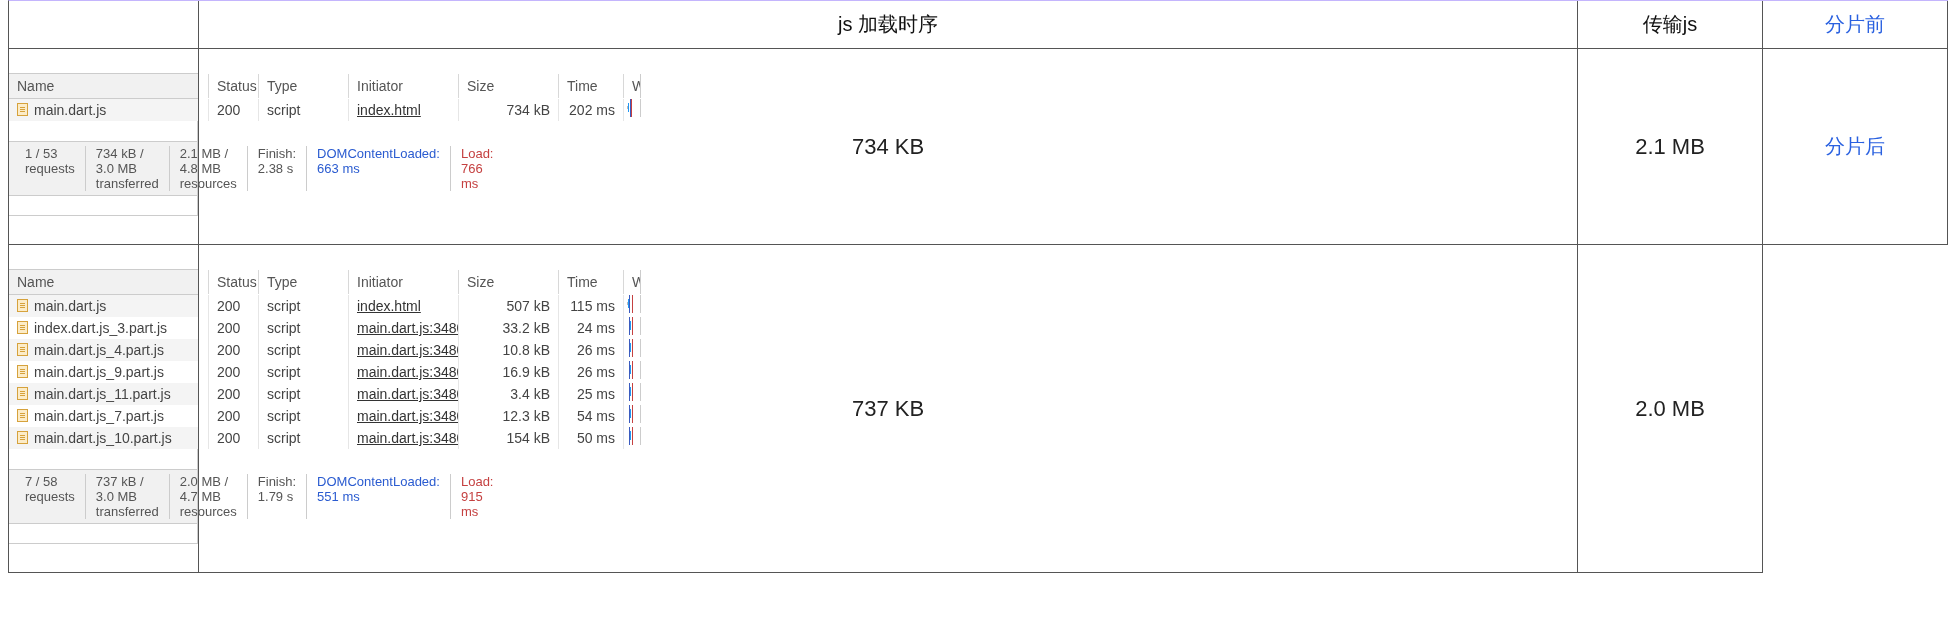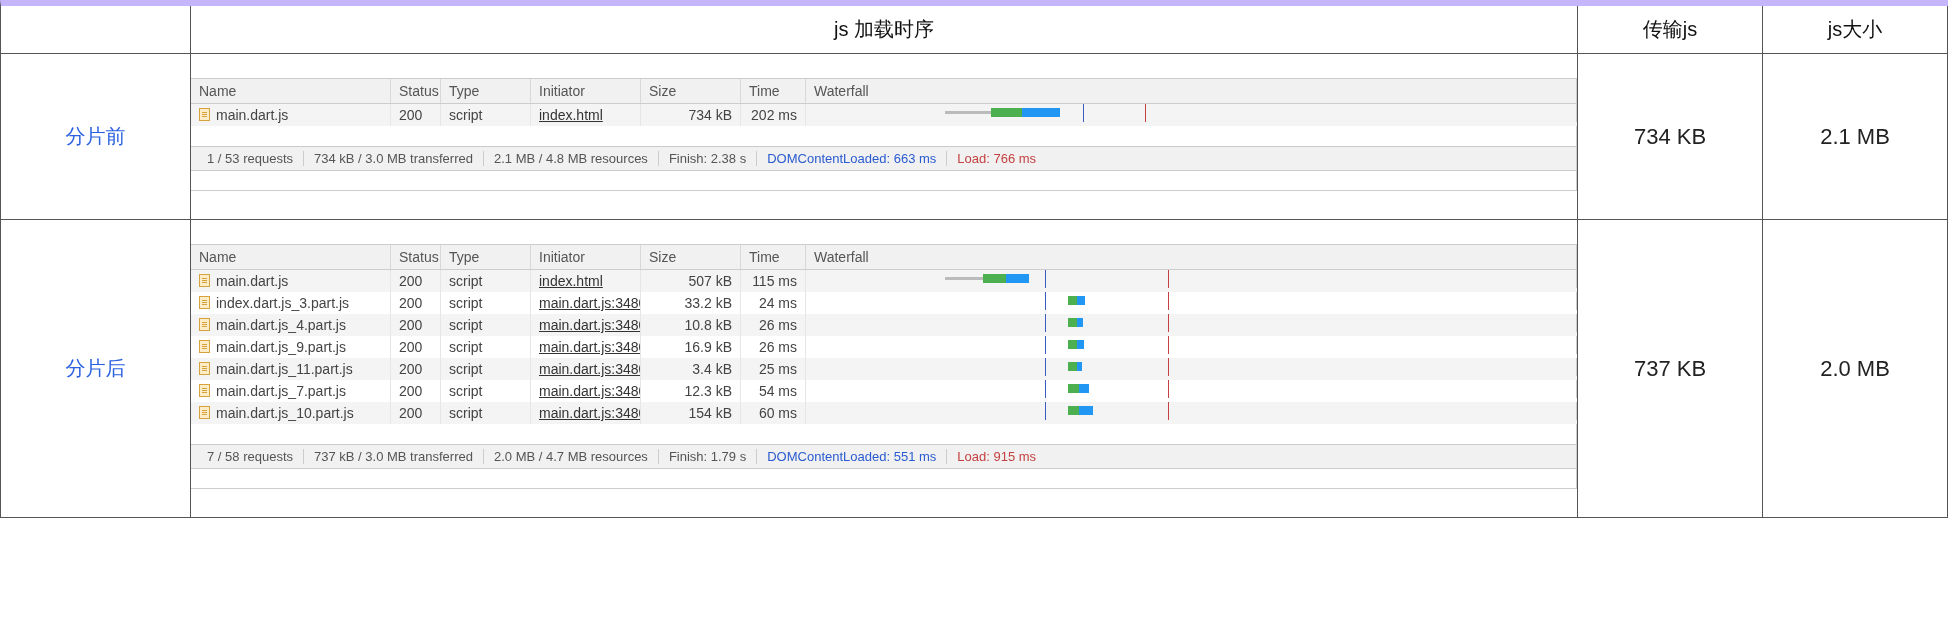--- a/index.html
+++ b/index.html
@@ -1,22 +1,23 @@
 <!DOCTYPE html>
 <html><head>
 <meta charset="utf-8">
 <style>
   * { box-sizing: border-box; margin: 0; padding: 0; }
   body { font-family: -apple-system, BlinkMacSystemFont, "Segoe UI", Arial, sans-serif; font-size: 16px; color: #333; background: #fff; }
 
   .outer {
     display: grid;
     grid-template-columns: 190px 1fr 185px 185px;
-    border-top: 6px solid #c4b5fd;
+    border-top: 1px solid #c4b5fd;
     border-left: 1px solid #555;
+    margin-left: 8px;
   }
   .outer > .cell {
     border-right: 1px solid #555;
     border-bottom: 1px solid #555;
     padding: 10px 8px;
     display: flex;
     align-items: center;
     justify-content: center;
     font-size: 20px;
   }
@@ -125,21 +126,20 @@
 
   .net-tail { height: 20px; border-right: 1px solid #ccc; border-bottom: 1px solid #ccc; }
 </style>
 </head>
 <body>
 
 <div class="outer">
   <div class="cell hdr"></div>
   <div class="cell hdr">js 加载时序</div>
   <div class="cell hdr">传输js</div>
-  <div class="cell hdr">js大小</div>
 
   <div class="cell label-cell">分片前</div>
   <div class="cell panel-cell">
     <div class="net">
       <div class="net-head">
         <div>Name</div>
         <div>Status</div>
         <div>Type</div>
         <div>Initiator</div>
         <div>Size</div>
@@ -275,21 +275,21 @@
               <div class="vline blue" style="left: 31%;"></div>
               <div class="vline red" style="left: 47%;"></div>
             </div>
           </div>
           <div class="net-row alt">
             <div><span class="file-icon"></span><span>main.dart.js_10.part.js</span></div>
             <div>200</div>
             <div>script</div>
             <div class="initiator">main.dart.js:3480</div>
             <div class="size">154 kB</div>
-            <div class="time">60 ms</div>
+            <div class="time">50 ms</div>
             <div class="wf">
               <div class="bar green" style="left: 34%; width: 1.5%;"></div>
               <div class="bar blue" style="left: 35.5%; width: 1.8%;"></div>
               <div class="vline blue" style="left: 31%;"></div>
               <div class="vline red" style="left: 47%;"></div>
             </div>
           </div>
         </div>
       <div class="net-emptyrow"></div>
       <div class="net-footer-bar">

